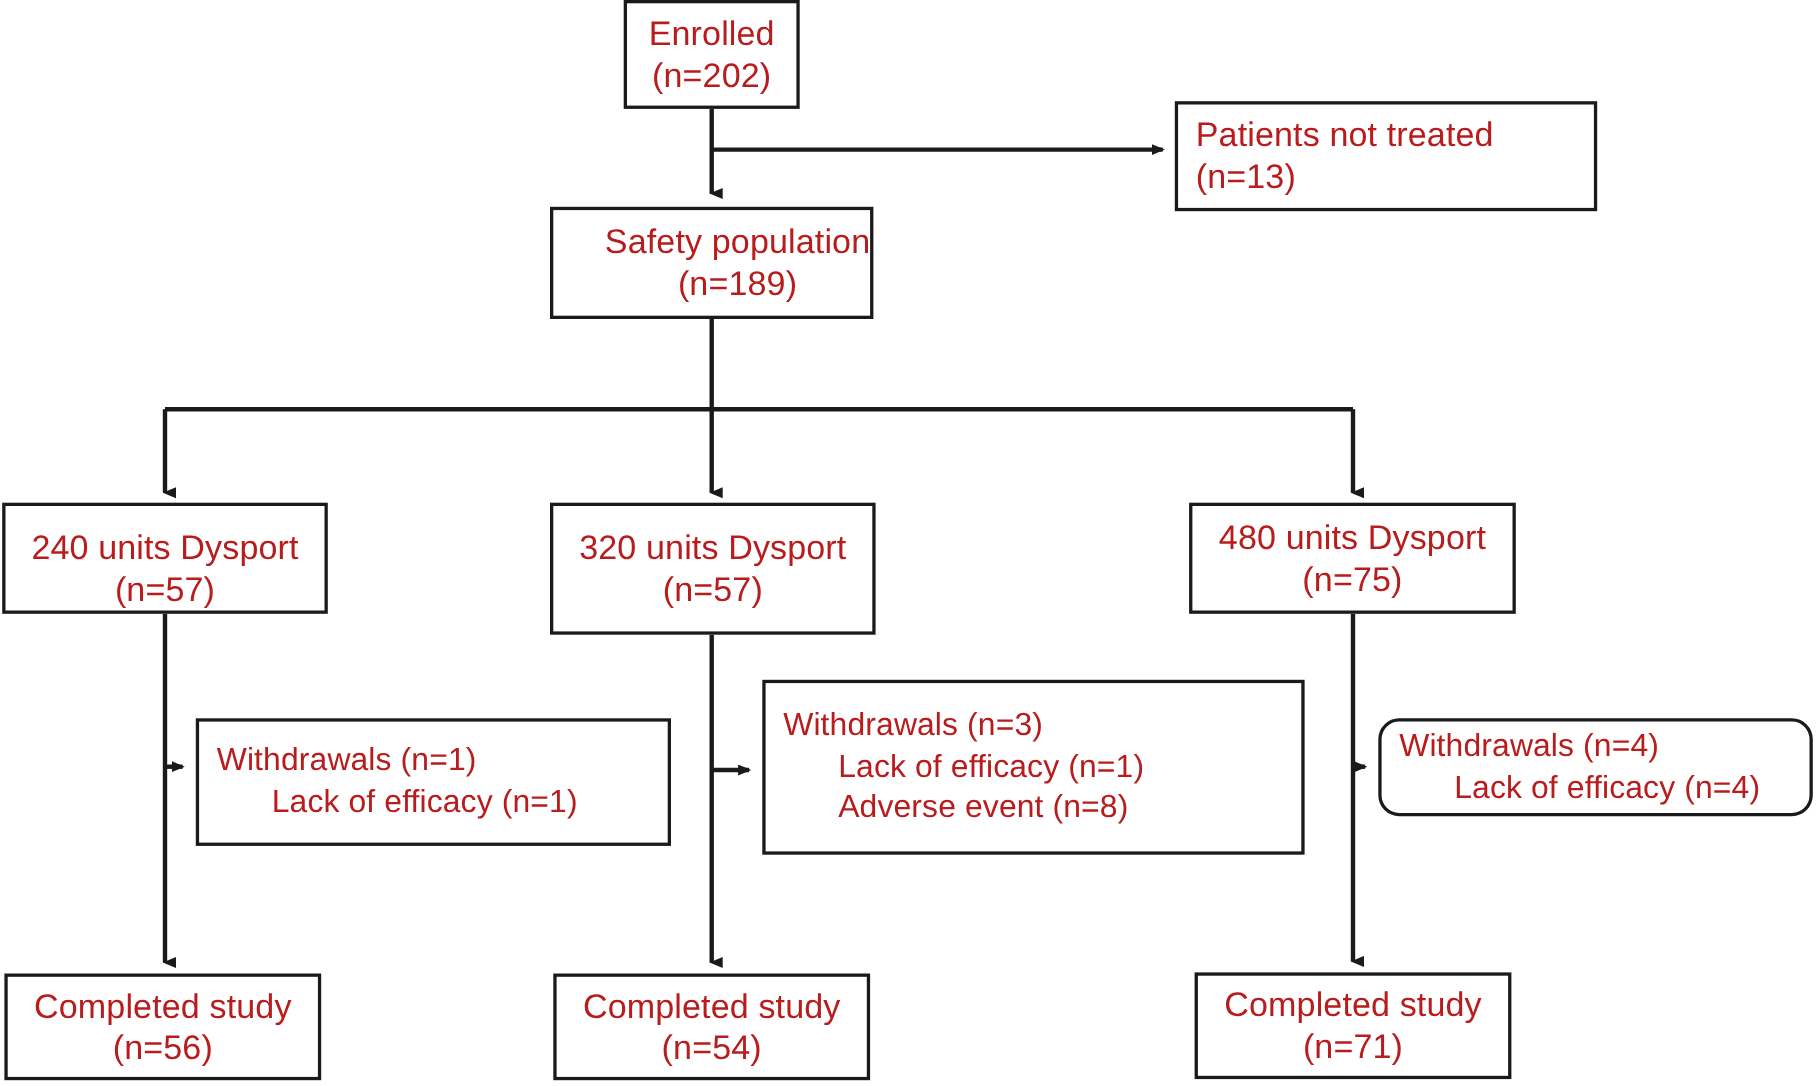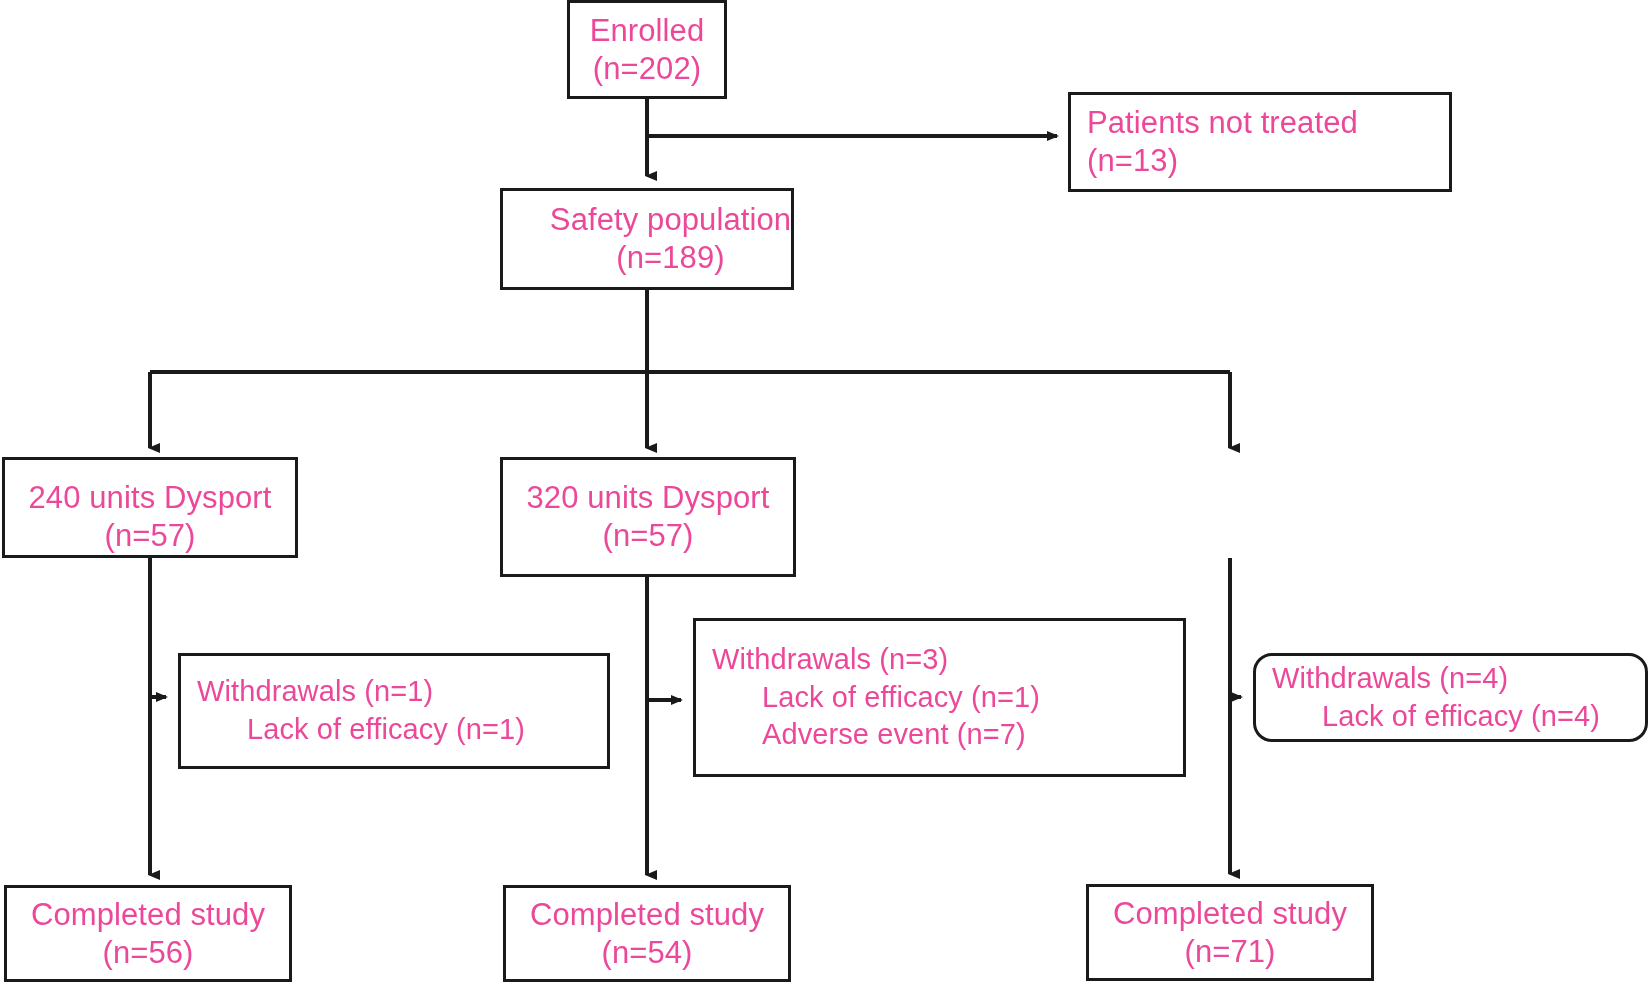--- a/index.html
+++ b/index.html
@@ -26,21 +26,21 @@
     pointer-events: none;
   }
   .node {
     position: absolute;
     box-sizing: border-box;
     border: 3px solid #1a1a1a;
     background: #ffffff;
     display: flex;
     flex-direction: column;
     justify-content: center;
-    color: #ec4899;
+    color: #b91c1c;
     font-size: 31px;
     line-height: 1.22;
     letter-spacing: 0.1px;
   }
   .node.center {
     align-items: center;
     text-align: center;
   }
   .node.left {
     align-items: flex-start;
@@ -114,30 +114,34 @@
   <div class="node center" style="left:2px; top:457px; width:296px; height:101px;justify-content:flex-end;">
     <span class="line">240 units Dysport</span>
     <span class="line">(n=57)</span>
   </div>
 
   <div class="node center" style="left:500px; top:457px; width:296px; height:120px;">
     <span class="line">320 units Dysport</span>
     <span class="line">(n=57)</span>
   </div>
 
+  <div class="node center" style="left:1081px; top:457px; width:297px; height:101px;">
+    <span class="line">480 units Dysport</span>
+    <span class="line">(n=75)</span>
+  </div>
 
   <div class="node left wd-node" style="left:178px; top:653px; width:432px; height:116px;">
     <span class="line">Withdrawals (n=1)</span>
     <span class="line sub">Lack of efficacy (n=1)</span>
   </div>
 
   <div class="node left wd-node" style="left:693px; top:618px; width:493px; height:159px;">
     <span class="line">Withdrawals (n=3)</span>
     <span class="line sub">Lack of efficacy (n=1)</span>
-    <span class="line sub">Adverse event (n=7)</span>
+    <span class="line sub">Adverse event (n=8)</span>
   </div>
 
   <div class="node left wd-node" style="left:1253px; top:653px; width:395px; height:89px;border-radius:19px;">
     <span class="line">Withdrawals (n=4)</span>
     <span class="line sub">Lack of efficacy (n=4)</span>
   </div>
 
   <div class="node center" style="left:4px; top:885px; width:288px; height:97px;">
     <span class="line">Completed study</span>
     <span class="line">(n=56)</span>

